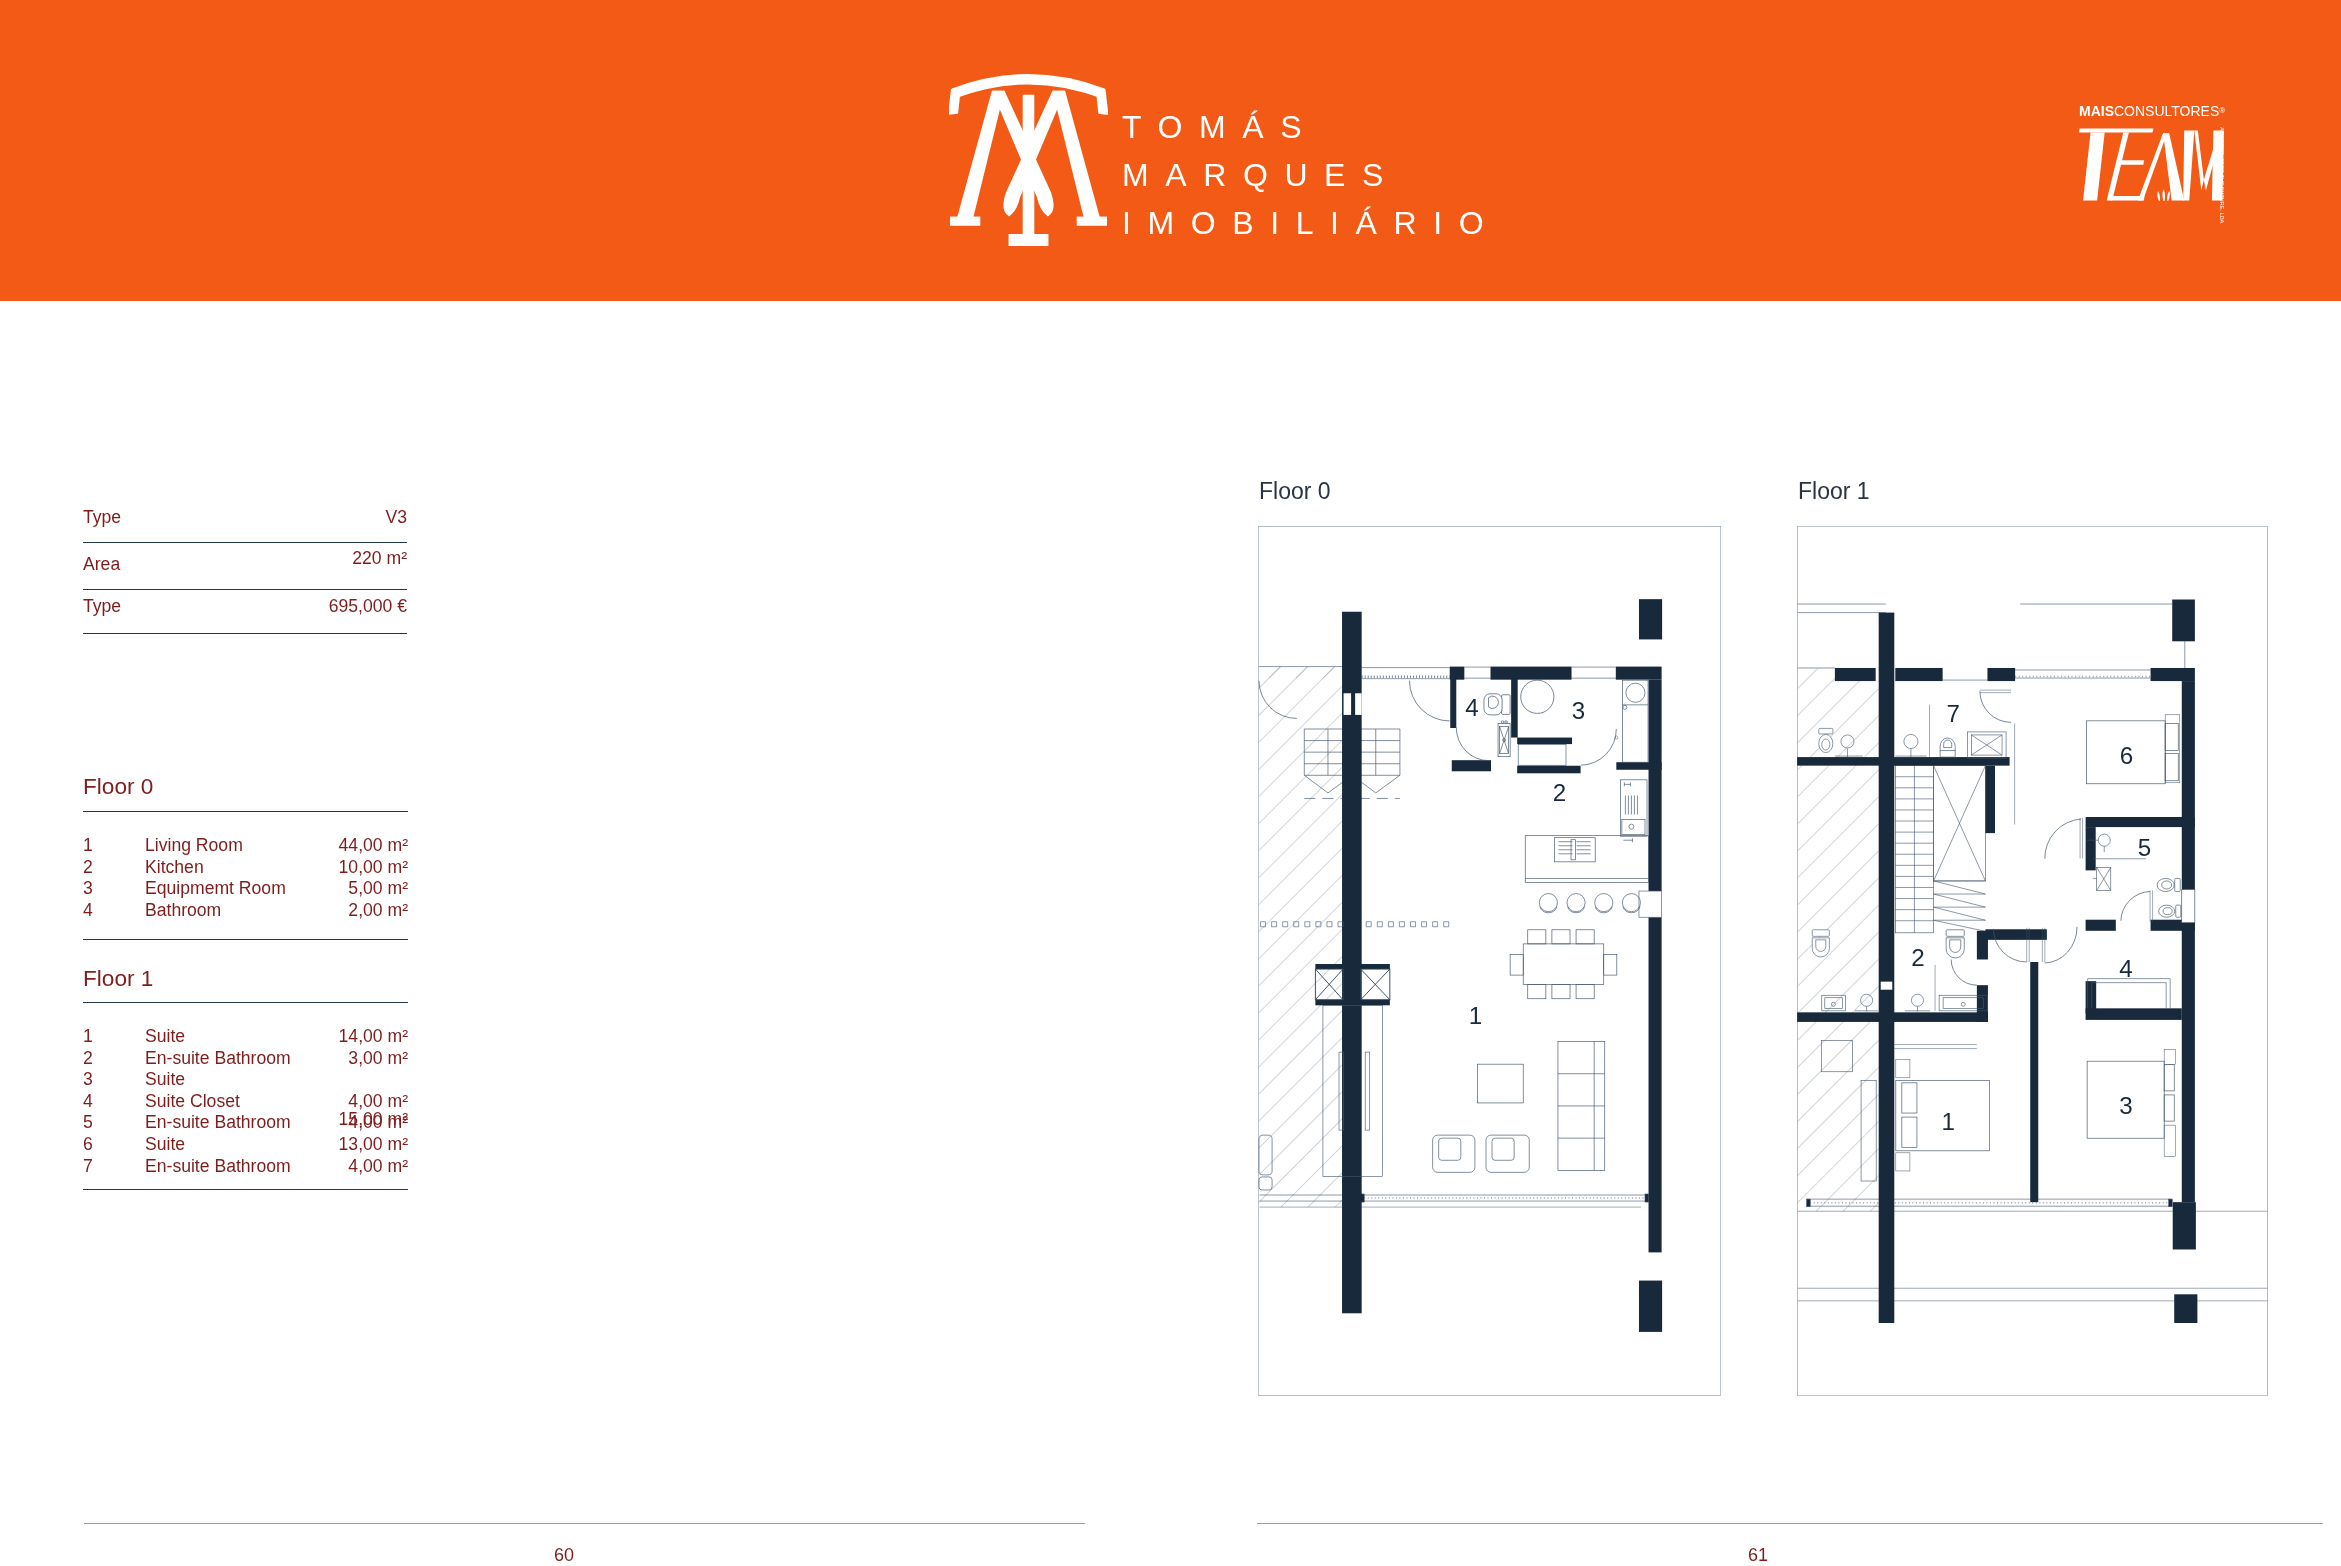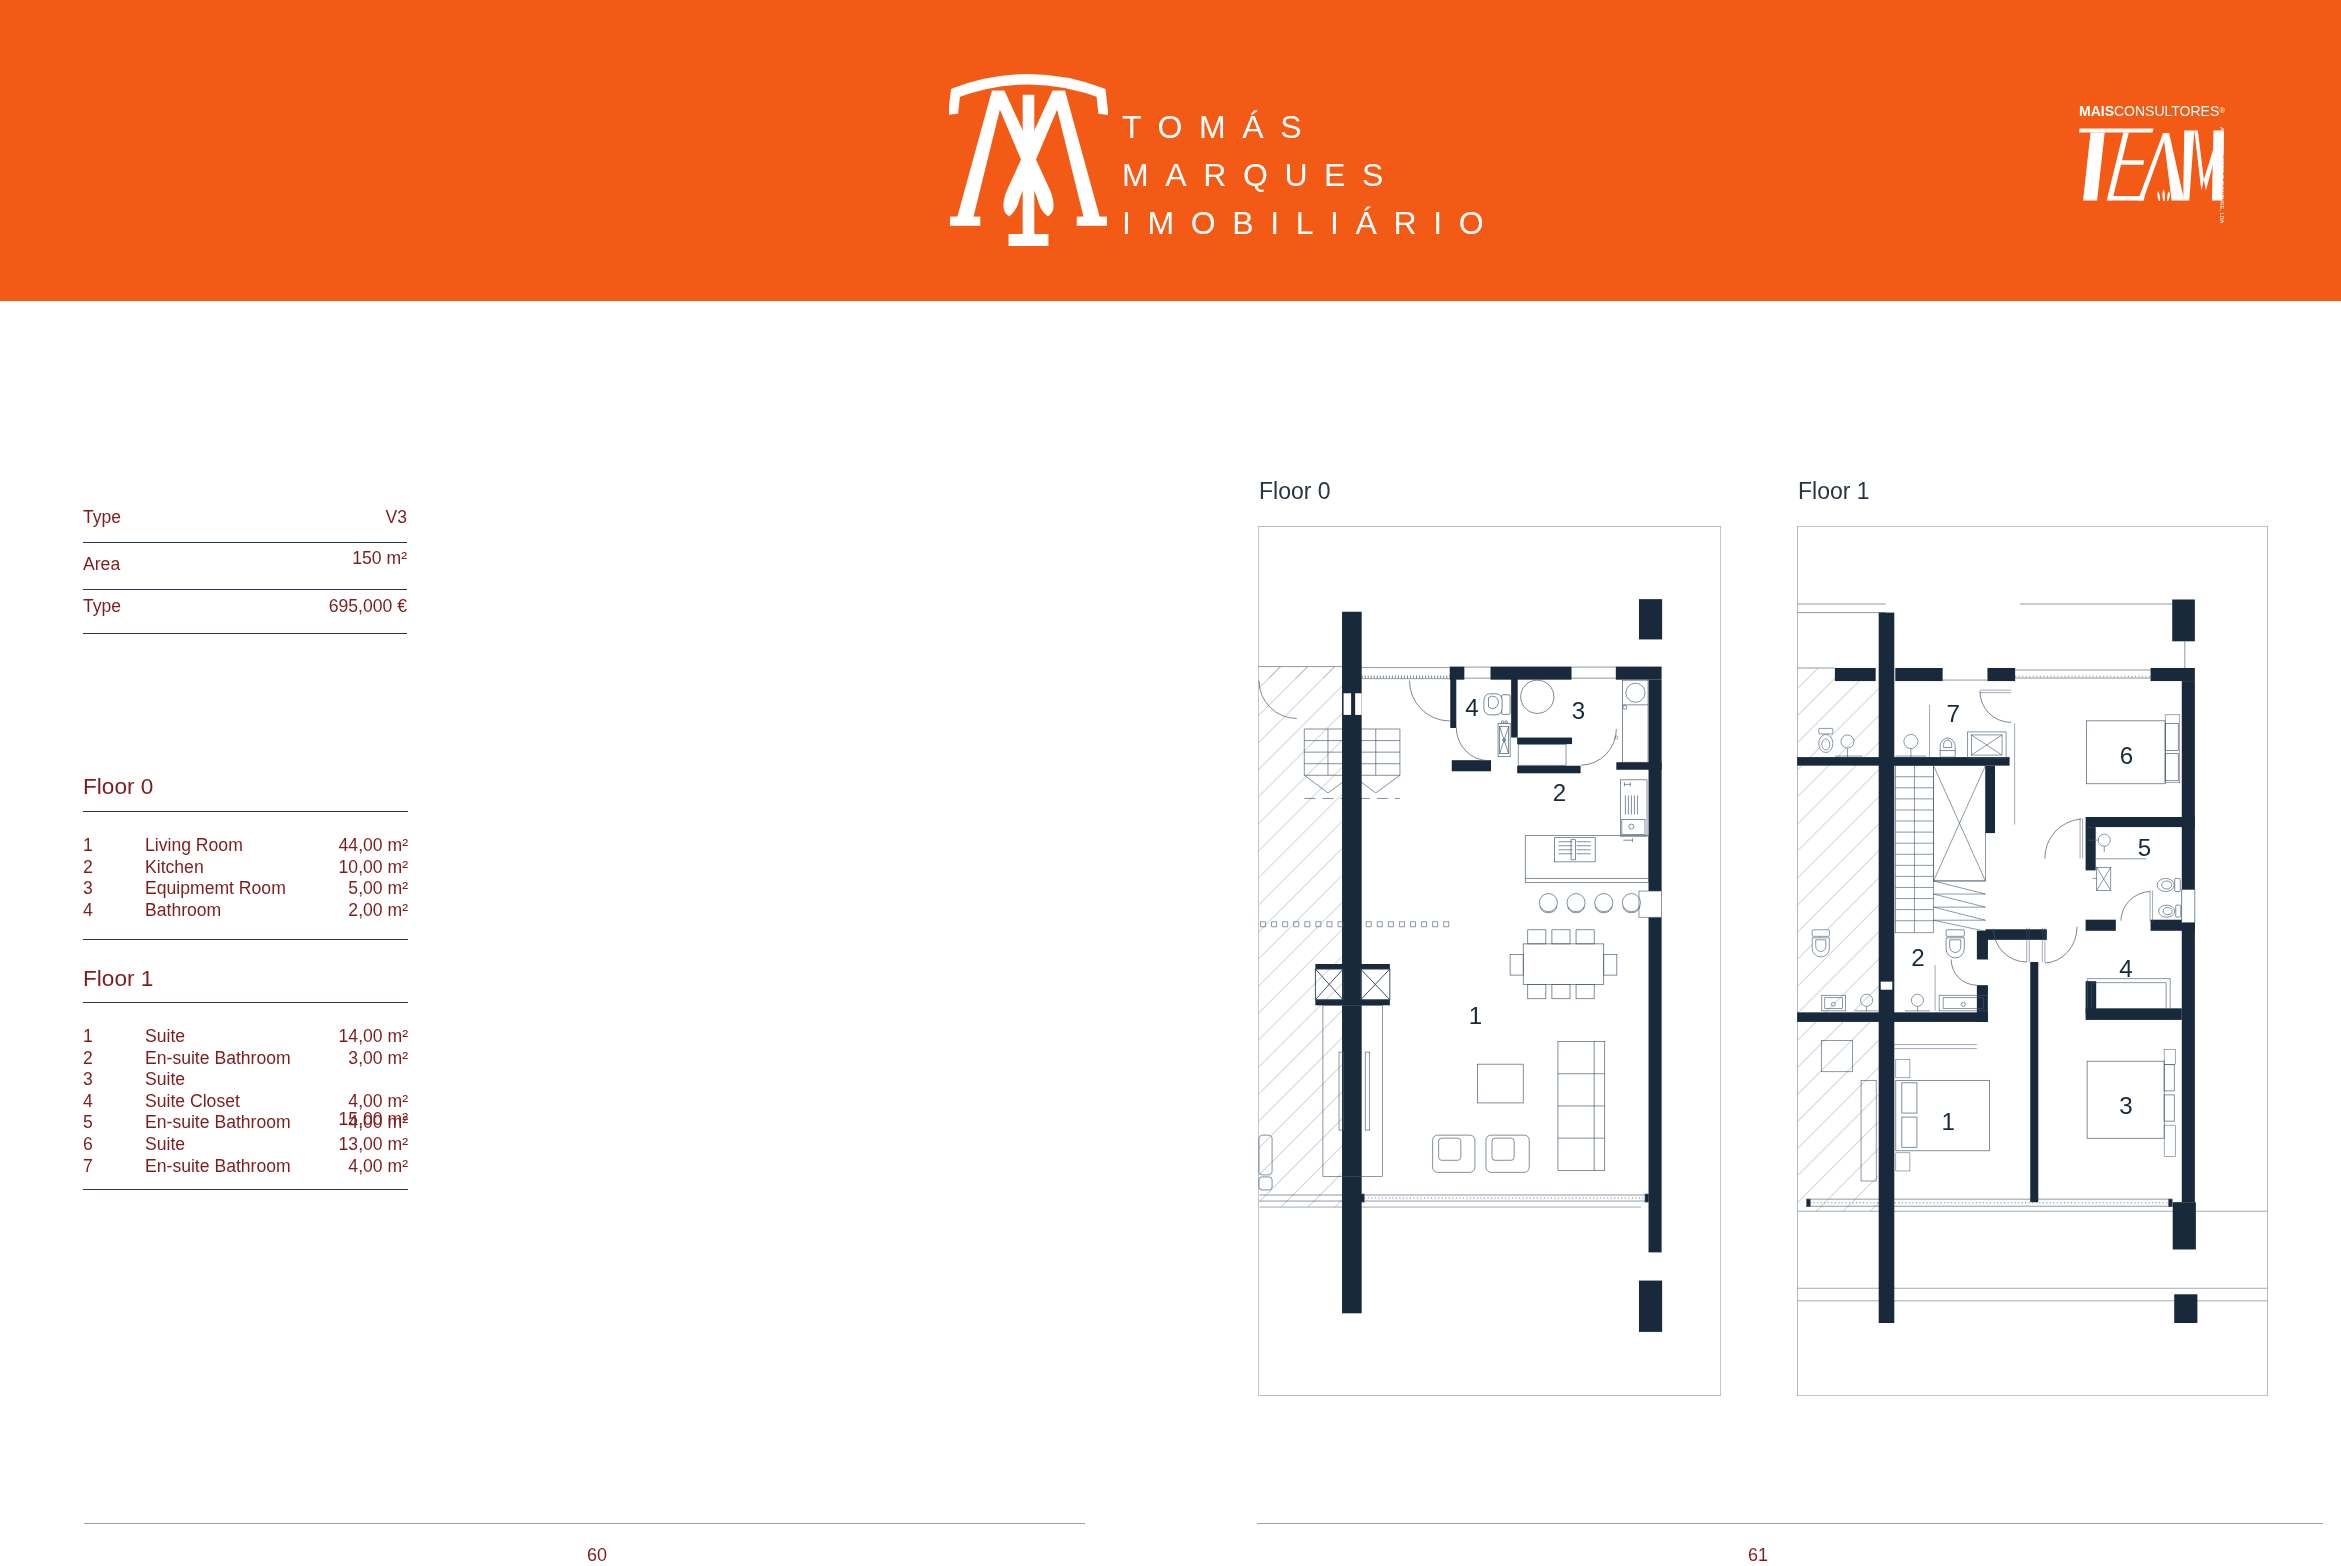--- a/index.html
+++ b/index.html
@@ -72,21 +72,21 @@
 </g>
 </svg>
 
 <div class="abs" style="left:2225px;top:127px;width:7px;height:74px;overflow:visible;">
       <div style="font-size:5.5px;color:#ffffff;transform:rotate(90deg);transform-origin:0 0;white-space:nowrap;letter-spacing:0px;">AMI: 23990&nbsp;&nbsp;SEED THE FUTURE, LDA</div>
     </div>
 
 <div class="abs nav" style="left:83px;top:509px;width:324px;font-size:17.6px;line-height:1;">
 
   <div style="position:relative;height:33px;"><span>Type</span><span style="position:absolute;right:0;">V3</span></div>
-  <div style="border-top:1px solid #24374a;height:33px;position:relative;padding-top:13px;"><span>Area</span><span style="position:absolute;right:0;top:7px;">150 m²</span></div>
+  <div style="border-top:1px solid #24374a;height:33px;position:relative;padding-top:13px;"><span>Area</span><span style="position:absolute;right:0;top:7px;">220 m²</span></div>
   <div style="border-top:1px solid #24374a;height:35px;position:relative;padding-top:7.5px;"><span>Type</span><span style="position:absolute;right:0;top:7.5px;">695,000 €</span></div>
   <div style="border-top:1px solid #24374a;"></div>
 </div>
 
 <div class="abs nav" style="left:83px;top:775px;width:325px;font-size:17.6px;line-height:1;">
   <div style="font-size:22.6px;margin-top:0.5px;">Floor 0</div>
   <div style="margin-top:13px;border-top:1px solid #24374a;"></div>
   <div style="position:relative;margin-top:25px;height:21.6px;"><span>1</span><span style="position:absolute;left:62px;">Living Room</span><span style="position:absolute;right:0;">44,00 m²</span></div>
   <div style="position:relative;height:21.6px;"><span>2</span><span style="position:absolute;left:62px;">Kitchen</span><span style="position:absolute;right:0;">10,00 m²</span></div>
   <div style="position:relative;height:21.6px;"><span>3</span><span style="position:absolute;left:62px;">Equipmemt Room</span><span style="position:absolute;right:0;">5,00 m²</span></div>
@@ -532,18 +532,18 @@
 <text x="653" y="895">4</text>
 <text x="300" y="1199">1</text>
 <text x="653" y="1167">3</text>
 </g>
 </svg>
 
 <div class="abs" style="left:84px;top:1523px;width:1001px;height:1px;background:#9aa0a6;"></div>
 
 <div class="abs" style="left:1257px;top:1523px;width:1066px;height:1px;background:#9aa0a6;"></div>
 
-<div class="abs nav" style="left:577px;top:1546px;width:30px;text-align:right;font-size:18px;line-height:1;">60</div>
+<div class="abs nav" style="left:554px;top:1546px;width:30px;text-align:left;font-size:18px;line-height:1;">60</div>
 
 <div class="abs nav" style="left:1743px;top:1546px;width:30px;text-align:center;font-size:18px;line-height:1;">61</div>
 
 </div>
 
 
 </body></html>

